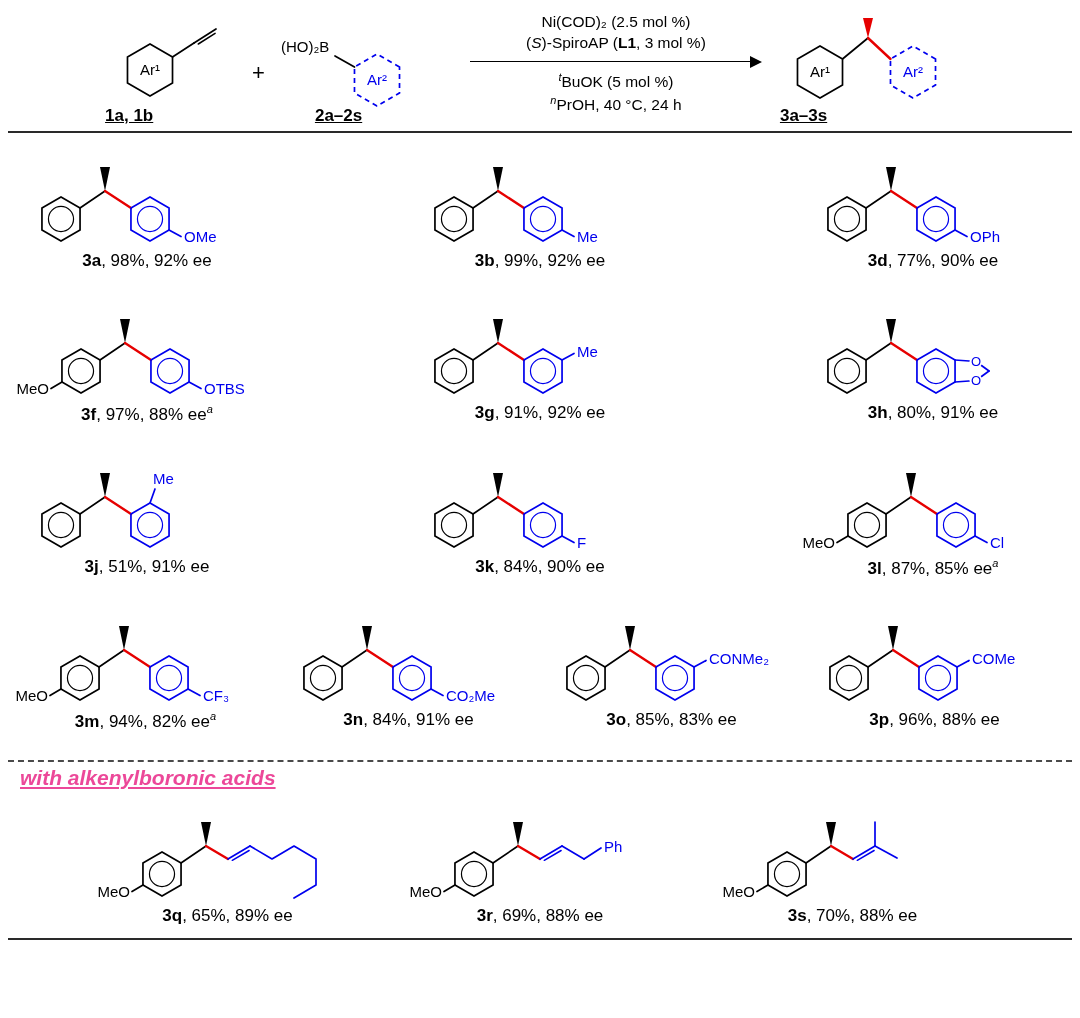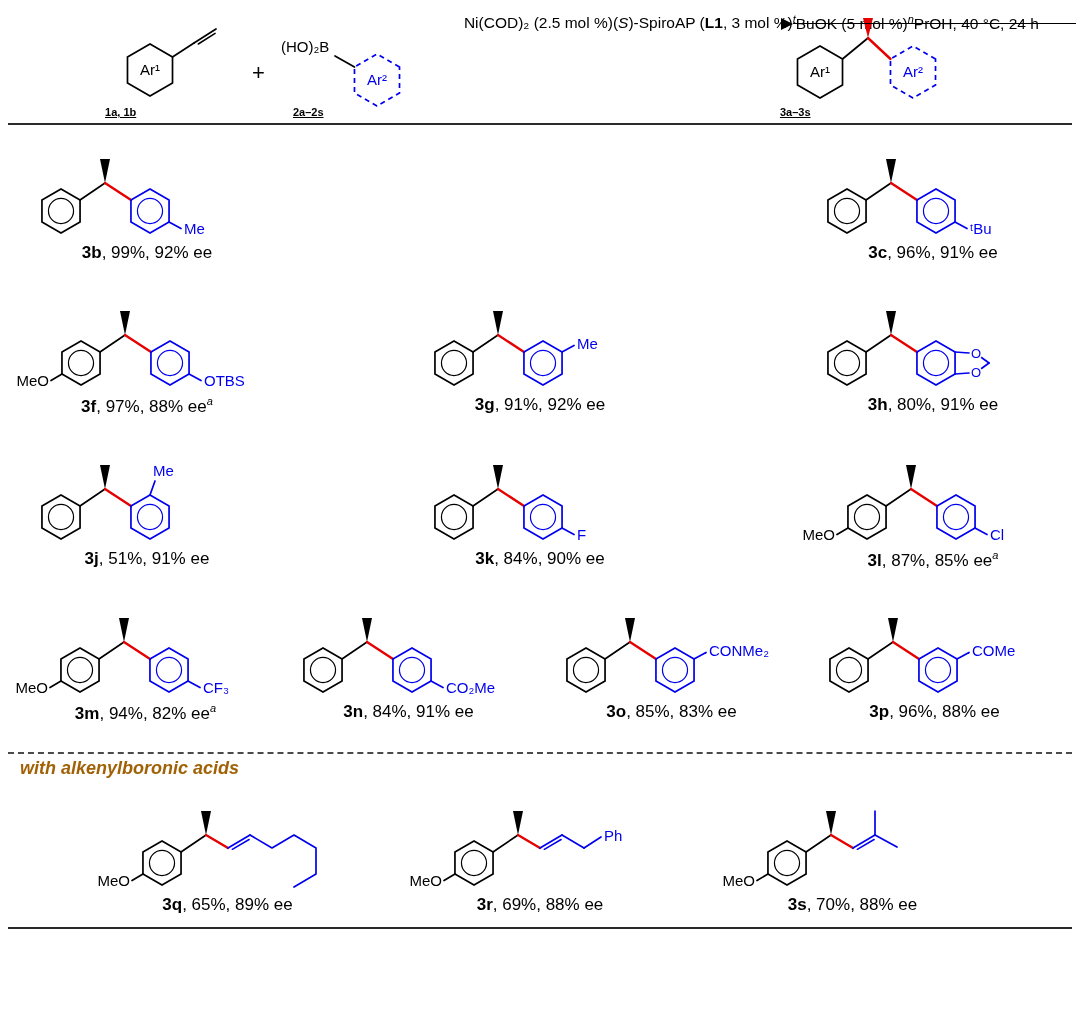--- a/index.html
+++ b/index.html
@@ -2,34 +2,34 @@
 <html><head>
 <meta charset="utf-8">
 <style>
   html,body{margin:0;padding:0;background:#fff;}
   body{font-family:"Liberation Sans",sans-serif;color:#000;}
   .page{width:1080px;height:1018px;box-sizing:border-box;padding:4px 8px;overflow:hidden;background:#fff;}
 
   
   .scheme-row{display:flex;align-items:flex-start;justify-content:center;gap:12px;padding-top:4px;}
   .reactant{display:flex;flex-direction:column;align-items:flex-start;text-decoration:underline;}
-  .struct-label{text-align:center;font-weight:bold;font-size:11px;margin-top:-2px;white-space:nowrap;}
-  .shift-right{margin-left:16px;}
+  .struct-label{text-align:center;font-weight:bold;font-size:17px;margin-top:-2px;white-space:nowrap;}
+  .shift-right{margin-left:38px;}
   .plus{font-size:22px;margin-top:52px;}
-  .conditions{display:flex;flex-direction:row;align-items:center;font-size:15.5px;margin-top:4px;width:304px;}
+  .conditions{display:flex;flex-direction:column;align-items:center;font-size:15.5px;margin-top:4px;width:304px;}
   .cond-line{white-space:nowrap;line-height:1.35;}
   sup{font-size:11px;}
   .arrow{position:relative;width:292px;height:13px;margin:2px 0 1px;}
   .arrow-shaft{position:absolute;left:0;top:5px;width:283px;height:0;border-top:1.7px solid #000;}
   .arrow-head{position:absolute;right:0;top:0;width:0;height:0;border-left:12px solid #000;border-top:6px solid transparent;border-bottom:6px solid transparent;}
 
   .hr-solid{border-top:2.5px solid #2a2a2a;margin:5px 0 2px;}
   .hr-bottom{border-top:2px solid #2a2a2a;margin-top:12px;}
   .divider-dashed{border-top:2px dashed #4a4a4a;margin:4px 0 2px;}
-  .section-label{color:#a16207;font-weight:bold;font-style:italic;font-size:18px;padding:2px 0 2px 12px;}
+  .section-label{color:#ec4899;font-weight:bold;font-style:italic;font-size:21px;padding:2px 0 2px 12px;text-decoration:underline;}
 
   #aryl-rows{margin-top:14px;}
   .grid-row{display:flex;justify-content:space-between;padding:0 6px;margin-bottom:28px;}
   .alkenyl-row{display:flex;justify-content:space-evenly;padding:0 40px;margin-top:10px;}
   .cell{width:266px;display:flex;flex-direction:column;align-items:center;}
   .struct{width:260px;height:104px;display:block;}
   .caption{font-size:17px;margin-top:0;white-space:nowrap;}
   svg text{font-family:"Liberation Sans",sans-serif;}
 </style>
 </head>
@@ -89,37 +89,51 @@
         <div class="cell">
           <svg viewBox="0 0 260 104" class="struct">
             <polygon points="63.052,61 44,50 24.948,61 24.948,83 44,94 63.052,83" fill="none" stroke="#000" stroke-width="1.7"></polygon>
             <circle cx="44" cy="72" r="12.54" fill="none" stroke="#000" stroke-width="1.2"></circle>
             <line x1="63" y1="61" x2="88" y2="44" stroke="#000" stroke-width="1.7" stroke-linecap="round"></line>
             <polygon points="83,20 93,20 88,44" fill="#000" stroke="none"></polygon>
             <line x1="88" y1="44" x2="114" y2="61" stroke="#e60000" stroke-width="2.4" stroke-linecap="round"></line>
             <polygon points="152.052,61 133,50 113.94800000000001,61 113.94800000000001,83 133,94 152.052,83" fill="none" stroke="#0000ee" stroke-width="1.7"></polygon>
             <circle cx="133" cy="72" r="12.54" fill="none" stroke="#0000ee" stroke-width="1.2"></circle>
             <line x1="152" y1="83" x2="164" y2="89.5" stroke="#0000ee" stroke-width="1.7" stroke-linecap="round"></line>
+            <text x="167" y="95" fill="#0000ee" font-size="15" text-anchor="start">OMe</text>
+          </svg>
+          <div class="caption"><b>3a</b><span>, 98%, 92% ee</span></div>
+        </div>
+        <div class="cell">
+          <svg viewBox="0 0 260 104" class="struct">
+            <polygon points="63.052,61 44,50 24.948,61 24.948,83 44,94 63.052,83" fill="none" stroke="#000" stroke-width="1.7"></polygon>
+            <circle cx="44" cy="72" r="12.54" fill="none" stroke="#000" stroke-width="1.2"></circle>
+            <line x1="63" y1="61" x2="88" y2="44" stroke="#000" stroke-width="1.7" stroke-linecap="round"></line>
+            <polygon points="83,20 93,20 88,44" fill="#000" stroke="none"></polygon>
+            <line x1="88" y1="44" x2="114" y2="61" stroke="#e60000" stroke-width="2.4" stroke-linecap="round"></line>
+            <polygon points="152.052,61 133,50 113.94800000000001,61 113.94800000000001,83 133,94 152.052,83" fill="none" stroke="#0000ee" stroke-width="1.7"></polygon>
+            <circle cx="133" cy="72" r="12.54" fill="none" stroke="#0000ee" stroke-width="1.2"></circle>
+            <line x1="152" y1="83" x2="164" y2="89.5" stroke="#0000ee" stroke-width="1.7" stroke-linecap="round"></line>
             <text x="167" y="95" fill="#0000ee" font-size="15" text-anchor="start">Me</text>
           </svg>
           <div class="caption"><b>3b</b><span>, 99%, 92% ee</span></div>
         </div>
         <div class="cell">
           <svg viewBox="0 0 260 104" class="struct">
             <polygon points="63.052,61 44,50 24.948,61 24.948,83 44,94 63.052,83" fill="none" stroke="#000" stroke-width="1.7"></polygon>
             <circle cx="44" cy="72" r="12.54" fill="none" stroke="#000" stroke-width="1.2"></circle>
             <line x1="63" y1="61" x2="88" y2="44" stroke="#000" stroke-width="1.7" stroke-linecap="round"></line>
             <polygon points="83,20 93,20 88,44" fill="#000" stroke="none"></polygon>
             <line x1="88" y1="44" x2="114" y2="61" stroke="#e60000" stroke-width="2.4" stroke-linecap="round"></line>
             <polygon points="152.052,61 133,50 113.94800000000001,61 113.94800000000001,83 133,94 152.052,83" fill="none" stroke="#0000ee" stroke-width="1.7"></polygon>
             <circle cx="133" cy="72" r="12.54" fill="none" stroke="#0000ee" stroke-width="1.2"></circle>
             <line x1="152" y1="83" x2="164" y2="89.5" stroke="#0000ee" stroke-width="1.7" stroke-linecap="round"></line>
-            <text x="167" y="95" fill="#0000ee" font-size="15" text-anchor="start">ᵗBu</text>
-          </svg>
-          <div class="caption"><b>3c</b><span>, 96%, 91% ee</span></div>
+            <text x="167" y="95" fill="#0000ee" font-size="15" text-anchor="start">OPh</text>
+          </svg>
+          <div class="caption"><b>3d</b><span>, 77%, 90% ee</span></div>
         </div>
       </div>
       <div class="grid-row">
         <div class="cell">
           <svg viewBox="0 0 260 104" class="struct">
             <polygon points="83.05199999999999,61 64,50 44.948,61 44.948,83 64,94 83.05199999999999,83" fill="none" stroke="#000" stroke-width="1.7"></polygon>
             <circle cx="64" cy="72" r="12.54" fill="none" stroke="#000" stroke-width="1.2"></circle>
             <line x1="45" y1="83" x2="34" y2="89.5" stroke="#000" stroke-width="1.7" stroke-linecap="round"></line>
             <text x="32" y="94.5" fill="#000" font-size="15" text-anchor="end">MeO</text>
             <line x1="83" y1="61" x2="108" y2="44" stroke="#000" stroke-width="1.7" stroke-linecap="round"></line>

